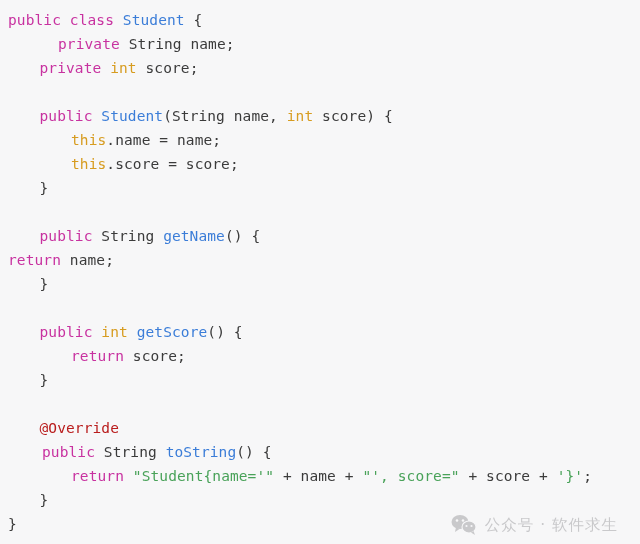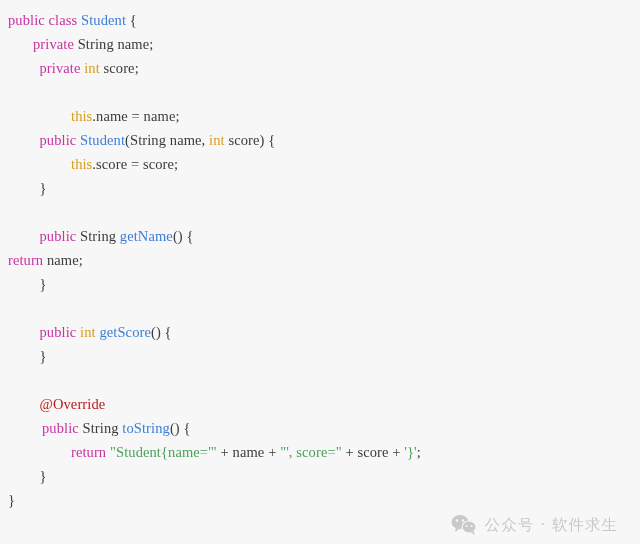--- a/index.html
+++ b/index.html
@@ -14,21 +14,20 @@
     overflow: hidden;
     position: relative;
   }
   #code-block {
     position: absolute;
     top: 0;
     left: 0;
     width: 624px;
     padding-top: 8px;
     box-sizing: border-box;
-    font-family: Liberation Serif, serif;
   }
   .code-line {
     height: 24px;
     line-height: 24px;
     font-size: 14.5px;
     white-space: pre;
     padding-left: 8px;
     letter-spacing: 0.1px;
   }
   .code-line.blank {
@@ -63,33 +62,34 @@
     width: 26px;
     height: 22px;
     display: block;
   }
 </style>
 </head>
 <body>
 
 <div id="code-block">
     <div class="code-line" style="padding-left: 8px;"><span class="tok-kw">public</span><span class="tok-plain"> </span><span class="tok-kw">class</span><span class="tok-plain"> </span><span class="tok-type">Student</span><span class="tok-plain"> {</span></div>
-    <div class="code-line" style="padding-left: 33px;"><span class="tok-kw">private</span><span class="tok-plain"> String name;</span></div>
+    <div class="code-line" style="padding-left: 58px;"><span class="tok-kw">private</span><span class="tok-plain"> String name;</span></div>
     <div class="code-line" style="padding-left: 39.5px;"><span class="tok-kw">private</span><span class="tok-plain"> </span><span class="tok-prim">int</span><span class="tok-plain"> score;</span></div>
     <div class="code-line blank" style="padding-left: 8px;"></div>
+    <div class="code-line" style="padding-left: 39.5px;"><span class="tok-kw">public</span><span class="tok-plain"> </span><span class="tok-type">Student</span><span class="tok-plain">(String name, </span><span class="tok-prim">int</span><span class="tok-plain"> score) {</span></div>
     <div class="code-line" style="padding-left: 71px;"><span class="tok-this">this</span><span class="tok-plain">.name = name;</span></div>
-    <div class="code-line" style="padding-left: 39.5px;"><span class="tok-kw">public</span><span class="tok-plain"> </span><span class="tok-type">Student</span><span class="tok-plain">(String name, </span><span class="tok-prim">int</span><span class="tok-plain"> score) {</span></div>
     <div class="code-line" style="padding-left: 71px;"><span class="tok-this">this</span><span class="tok-plain">.score = score;</span></div>
     <div class="code-line" style="padding-left: 39.5px;"><span class="tok-plain">}</span></div>
     <div class="code-line blank" style="padding-left: 8px;"></div>
     <div class="code-line" style="padding-left: 39.5px;"><span class="tok-kw">public</span><span class="tok-plain"> String </span><span class="tok-type">getName</span><span class="tok-plain">() {</span></div>
     <div class="code-line" style=""><span class="tok-kw">return</span><span class="tok-plain"> name;</span></div>
     <div class="code-line" style="padding-left: 39.5px;"><span class="tok-plain">}</span></div>
     <div class="code-line blank" style="padding-left: 8px;"></div>
     <div class="code-line" style="padding-left: 39.5px;"><span class="tok-kw">public</span><span class="tok-plain"> </span><span class="tok-prim">int</span><span class="tok-plain"> </span><span class="tok-type">getScore</span><span class="tok-plain">() {</span></div>
+    <div class="code-line" style="padding-left: 71px;"><span class="tok-kw">return</span><span class="tok-plain"> score;</span></div>
     <div class="code-line" style="padding-left: 39.5px;"><span class="tok-plain">}</span></div>
     <div class="code-line blank" style="padding-left: 8px;"></div>
     <div class="code-line" style="padding-left: 39.5px;"><span class="tok-anno">@Override</span></div>
     <div class="code-line" style="padding-left: 42px;"><span class="tok-kw">public</span><span class="tok-plain"> String </span><span class="tok-type">toString</span><span class="tok-plain">() {</span></div>
     <div class="code-line" style="padding-left: 71px;"><span class="tok-kw">return</span><span class="tok-plain"> </span><span class="tok-str">"Student{name='"</span><span class="tok-plain"> + name + </span><span class="tok-str">"', score="</span><span class="tok-plain"> + score + </span><span class="tok-str">'}'</span><span class="tok-plain">;</span></div>
     <div class="code-line" style="padding-left: 39.5px;"><span class="tok-plain">}</span></div>
     <div class="code-line" style="padding-left: 8px;"><span class="tok-plain">}</span></div>
   </div>
 
 <div id="watermark">

